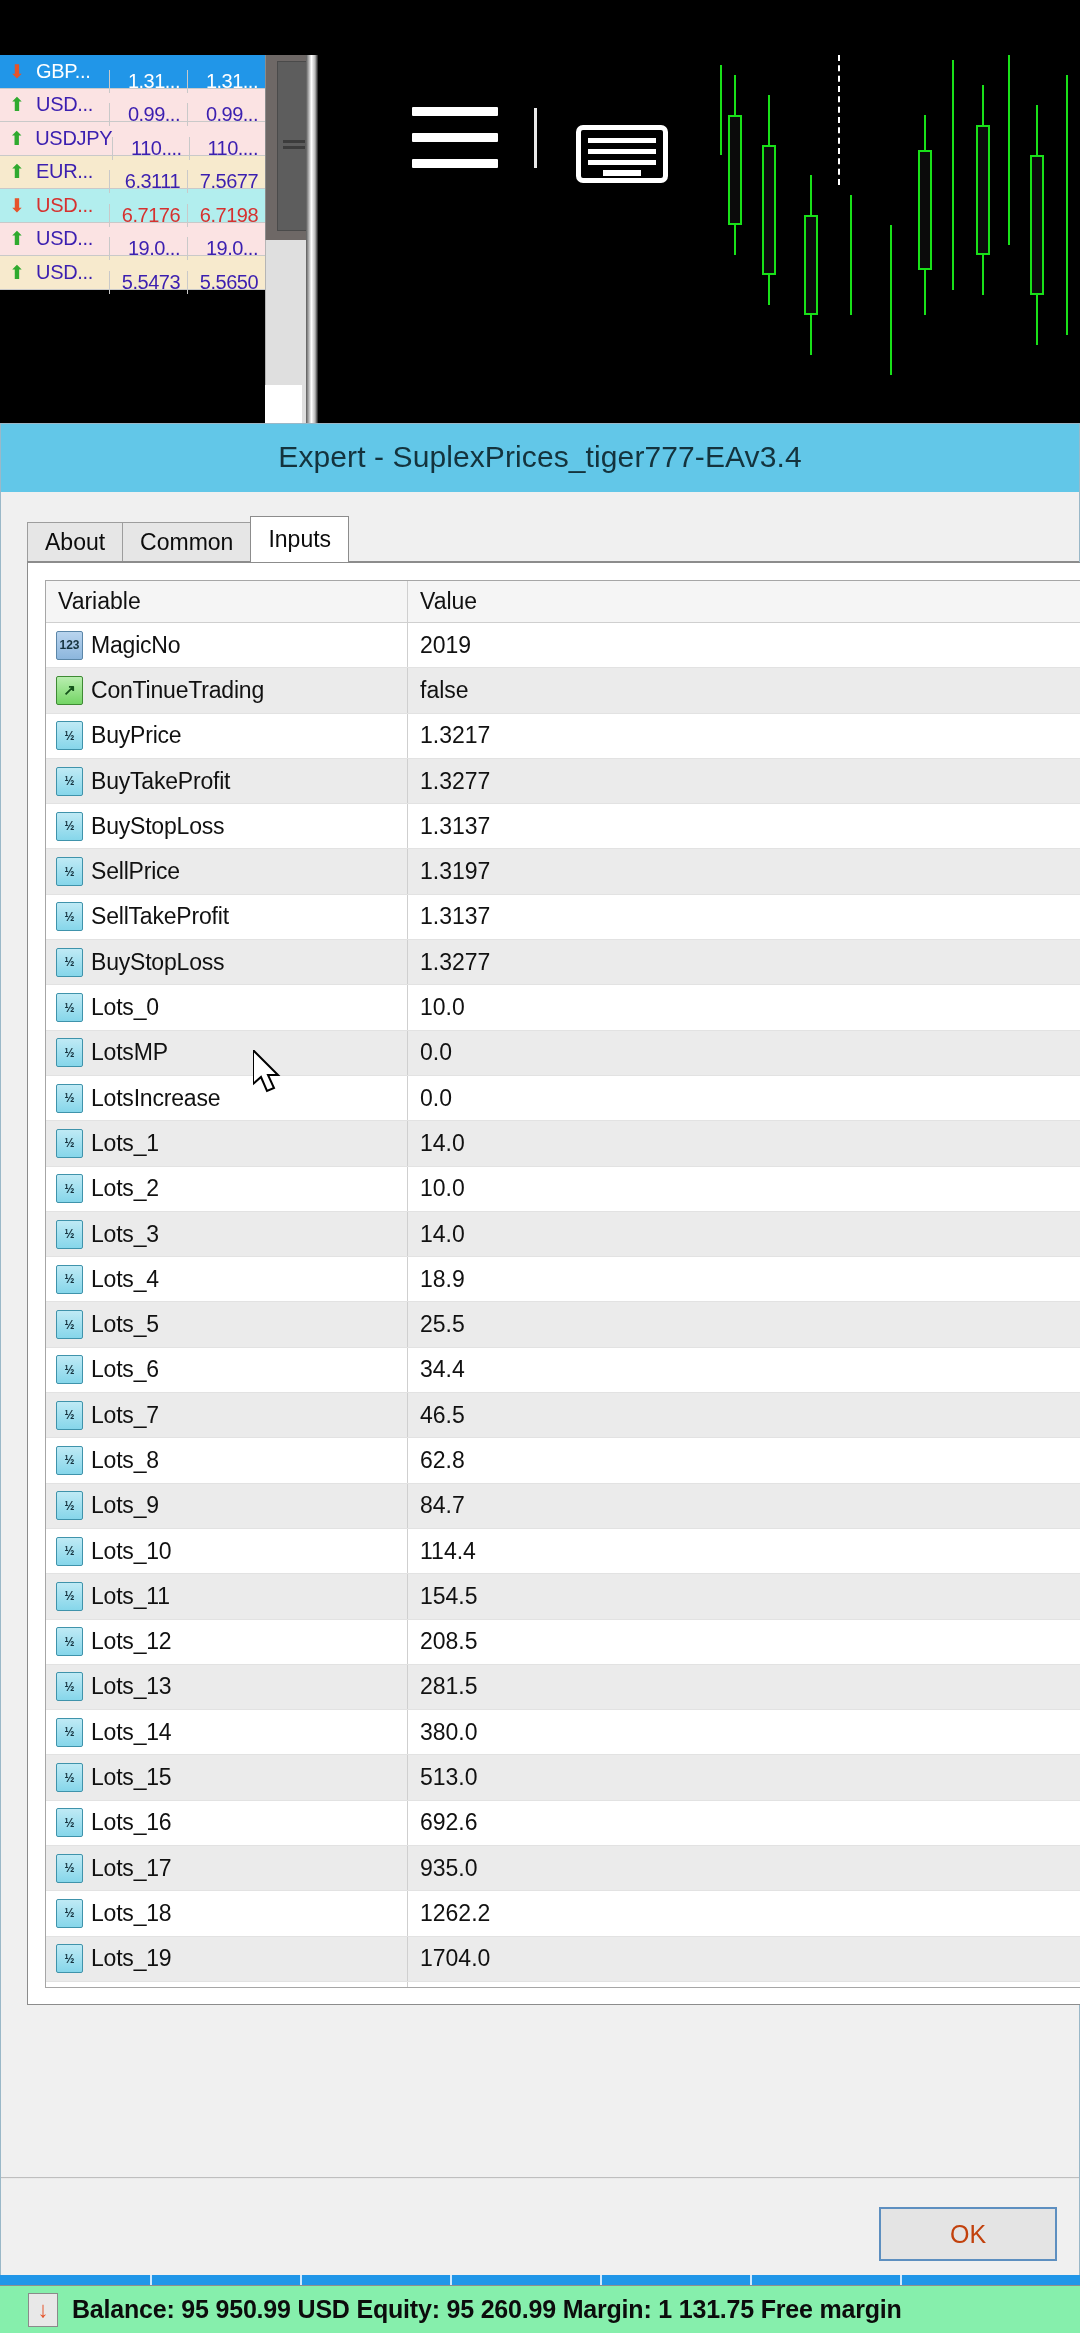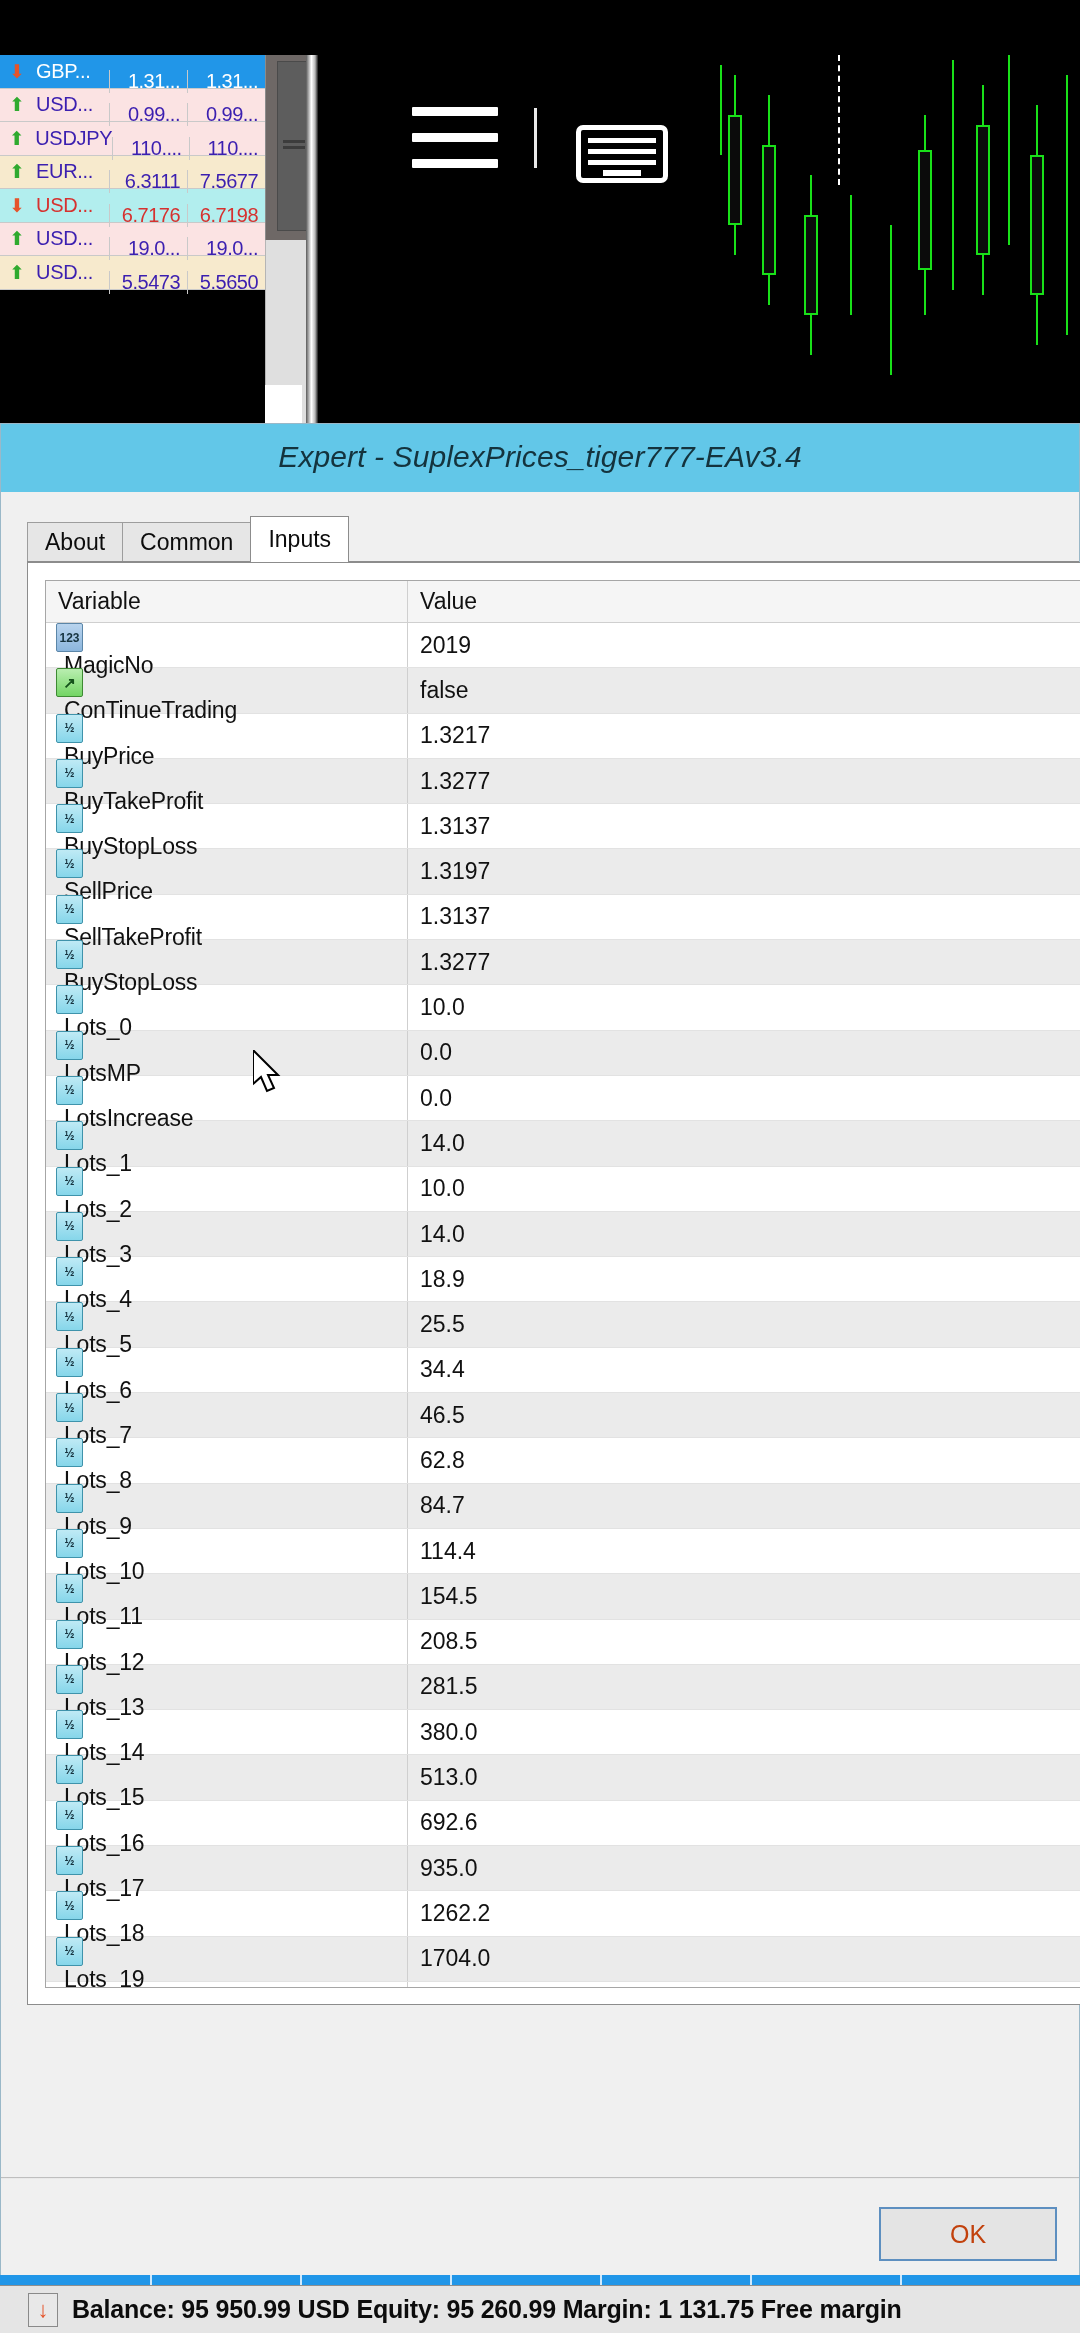--- a/index.html
+++ b/index.html
@@ -65,21 +65,21 @@
   .candle { position:absolute; width:14px; background:#0b0b0b; border:2px solid #19e019; }
   .wick { position:absolute; width:2px; background:#19e019; }
   .vline { position:absolute; width:2px; background:#19e019; }
   .dashline { position:absolute; width:0; border-left:2px dashed #ffffff; }
 
   
   .dialog { position:absolute; left:0; top:423px; width:1080px; height:1877px;
             background:#f0f0f0; border:1px solid #9ab8c8; }
   .dlg-title { height:68px; background:#62c7e8; position:relative; }
   .dlg-title .t { position:absolute; left:0; right:0; top:16px; text-align:center;
-            font-size:30px; color:#14333d; letter-spacing:0.1px;font-style:italic; }
+            font-size:30px; color:#14333d; letter-spacing:0.1px; }
   .dlg-body { position:absolute; left:0; top:68px; right:0; bottom:0;
             background:#f0f0f0; padding:0; }
 
   
   .tabs { position:absolute; left:26px; top:26px; height:44px; display:flex; align-items:flex-end; }
   .tab { height:40px; padding:0 17px; display:flex; align-items:center; font-size:23px;
          background:#e6e6e6; border:1px solid #9d9d9d; border-bottom:none; color:#0c0c0c;
          margin-right:-1px; }
   .tab.active { background:#ffffff; height:46px; border-color:#8c8c8c; position:relative; z-index:3; }
   .tab-strip-line { position:absolute; left:26px; top:69px; right:0px; height:2px; background:#8c8c8c; }
@@ -91,22 +91,22 @@
   .tbl { position:absolute; left:17px; top:17px; right:0px; bottom:16px;
          border:1px solid #a6a6a6; border-right:none; background:#fff; overflow:hidden; }
   .thead { display:flex; height:42px; background:#f5f5f5; border-bottom:1px solid #cfcfcf;
            font-size:23px; color:#111; }
   .thead .c1 { width:362px; padding:7px 0 0 12px; border-right:1px solid #cfcfcf; }
   .thead .c2 { flex:1; padding:7px 0 0 12px; }
   .trow { display:flex; height:45.3px; font-size:23px; color:#111; align-items:center;
           border-bottom:1px solid #e2e2e2; }
   .trow.odd { background:#ffffff; }
   .trow.even { background:#ebebeb; }
-  .trow .c1 { width:362px; display:flex; height:100%;
-              border-right:1px solid #cfcfcf; padding-left:10px;flex-direction:column; }
+  .trow .c1 { width:362px; display:flex; align-items:center; height:100%;
+              border-right:1px solid #cfcfcf; padding-left:10px; }
   .trow .c2 { flex:1; padding-left:12px; }
   .vname { padding-left:8px; letter-spacing:-0.2px; }
 
   
   .ico { width:27px; height:29px; position:relative; flex:0 0 auto; }
   .ico .sheet { position:absolute; inset:0; border:1px solid #5b86a8; border-radius:2px; }
   .ico.int .sheet { background:linear-gradient(180deg,#b9d4ee,#8cb6dd); }
   .ico.dbl .sheet { background:linear-gradient(180deg,#bfeaf5,#86d6ea); border-color:#3f93ab; }
   .ico.bool .sheet { background:linear-gradient(180deg,#b9eeb0,#74d565); border-color:#3e8a33; }
   .ico .lbl { position:absolute; inset:0; display:flex; align-items:center; justify-content:center;
@@ -119,21 +119,21 @@
 
   
   .okbtn { position:absolute; right:22px; bottom:38px; width:178px; height:54px;
            background:#e4e4e4; border:2px solid #5d8fc0; display:flex; align-items:center;
            justify-content:center; font-size:25px; color:#c2410c; }
   .footer-sep { position:absolute; left:0; right:0; bottom:120px; height:2px;
            background:linear-gradient(180deg,#a9a9a9,#ffffff); }
 
   
   .statusbar { position:absolute; left:0; top:2285px; width:1080px; height:48px;
-           background:#e5e5e5; border-top:1px solid #8f8f8f; display:flex; align-items:center; }
+           background:#86efac; border-top:1px solid #8f8f8f; display:flex; align-items:center; }
   .statusbar .sico { width:30px; height:34px; margin-left:28px; background:#e8e8e8;
            border:1px solid #8a8a8a; position:relative; flex:0 0 auto; }
   .statusbar .sico::after { content:"\2193"; position:absolute; inset:0; display:flex;
            align-items:center; justify-content:center; color:#e5542b; font-size:22px; font-weight:bold;}
   .statusbar .stext { font-size:25px; color:#0c0c0c; margin-left:14px; white-space:nowrap;
            letter-spacing:-0.2px; font-weight:bold; }
   .blue-strip { position:absolute; left:0; top:2275px; width:1080px; height:10px; background:#2196e8; }
   .blue-strip i { position:absolute; top:0; width:2px; height:10px; background:#cfe8fb; }
   .bottom-white { position:absolute; left:0; top:2333px; width:1080px; height:7px; background:#fff; }
 </style>

